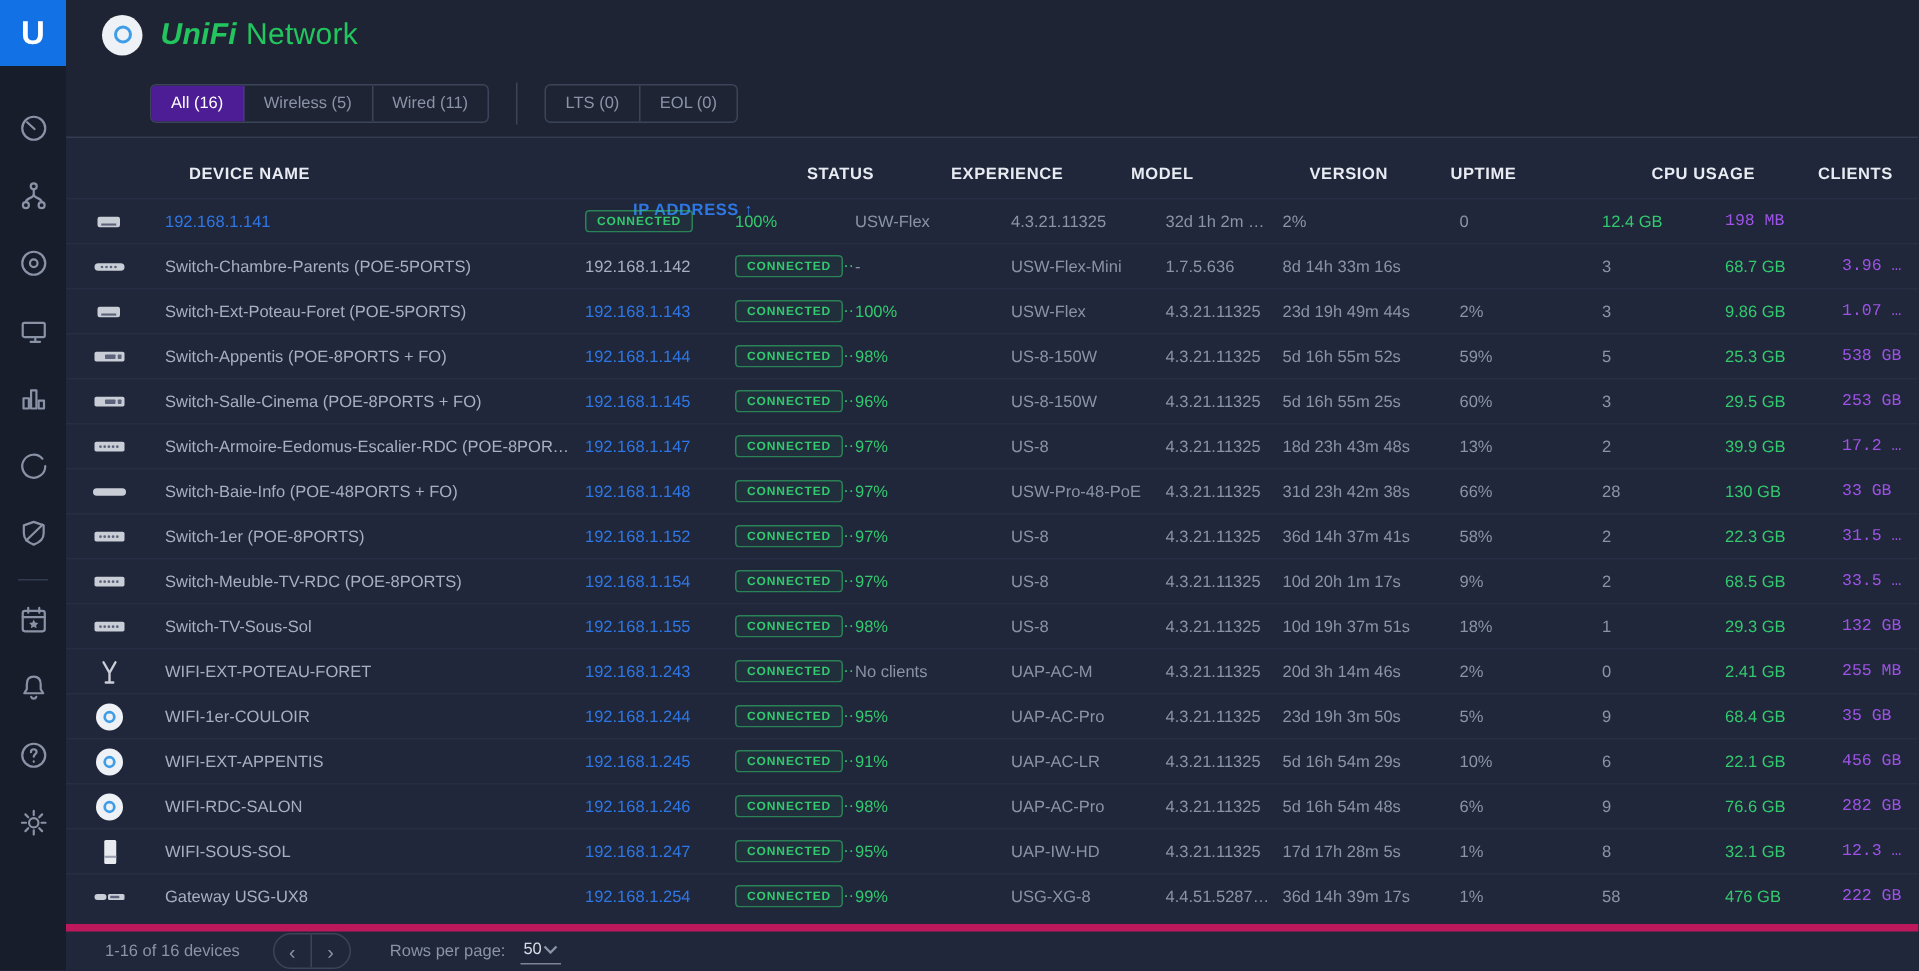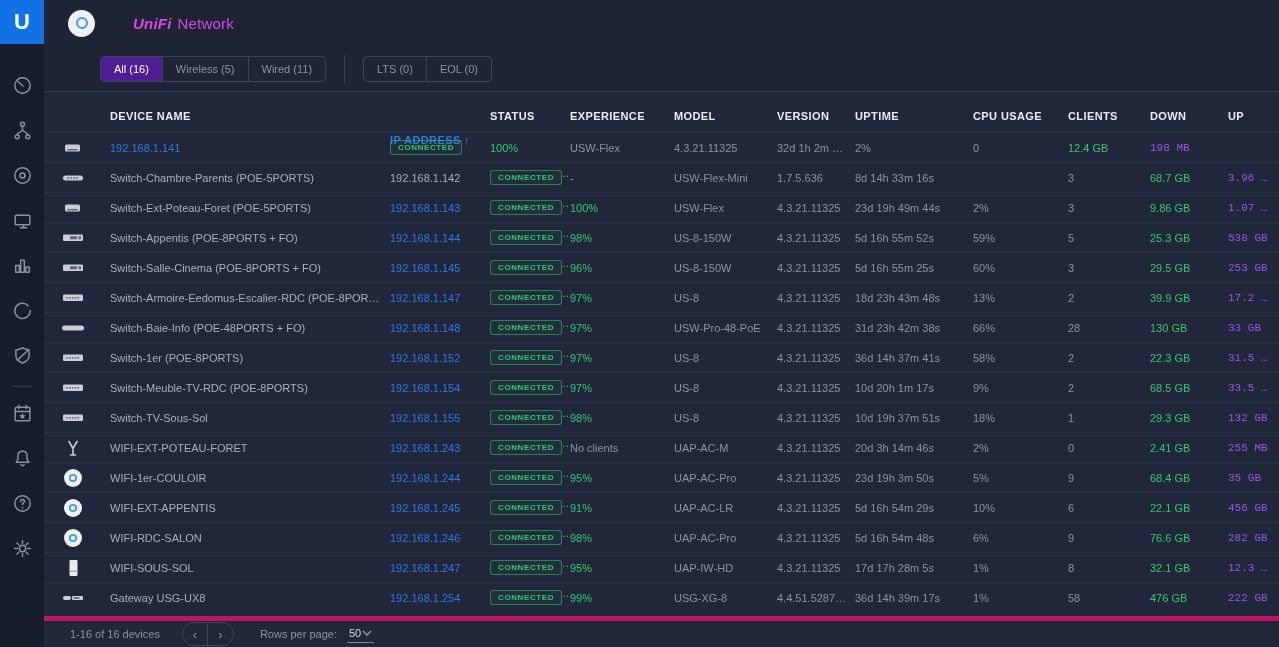--- a/index.html
+++ b/index.html
@@ -18,36 +18,36 @@
   .side-divider { width:20px; height:1px; background:#323a4f; margin:6px 0; }
 
   
   .main { flex:1; display:flex; flex-direction:column; min-width:0; }
   .topzone { background:#1e2433; border-bottom:1px solid #343b52; }
 
   .topbar { height:46px; display:flex; align-items:center; padding-left:24px; }
   .ap-badge { width:27px; height:27px; border-radius:50%; background:#eef1f5; position:relative; margin-right:12px; }
   .ap-badge::after { content:""; position:absolute; left:50%; top:50%; width:8px; height:8px; margin:-6px 0 0 -6px;
                      border:2px solid #3f9de8; border-radius:50%; }
-  .app-title { font-size:15px; color:#d946ef; letter-spacing:.2px;margin-left:26px; }
+  .app-title { font-size:20px; color:#22c55e; letter-spacing:.2px; }
   .app-title .brand { font-weight:bold; font-style:italic; margin-right:6px; }
 
   .tabbar { height:45px; display:flex; align-items:center; padding-left:56px; }
   .seg-group { display:flex; border:1px solid #3c4459; border-radius:4px; overflow:hidden; }
   .seg-btn { font-size:11px; padding:6px 13px; color:#8b93a8; cursor:pointer; background:transparent; border:none;
              border-right:1px solid #3c4459; font-family:inherit; white-space:nowrap; }
   .seg-btn:last-child { border-right:none; }
   .seg-btn.active { background:#4c1d95; color:#fff; }
   .v-divider { width:1px; height:28px; background:#3c4459; margin:0 18px; }
 
   
   .tablezone { flex:1; background:#20273a; display:flex; flex-direction:column; }
   .grid-row { display:grid; grid-template-columns:50px 280px 100px 80px 104px 103px 78px 118px 95px 82px 78px minmax(0,1fr);
               align-items:center; padding-left:16px; }
-  .thead { height:40px; font-size:11px; font-weight:bold; color:#e8ebf2; letter-spacing:.4px; }
+  .thead { height:40px; font-size:11px; font-weight:bold; color:#e8ebf2; letter-spacing:.4px;gap:16px; }
   .thead .cell { cursor:pointer; }
   .thead .sorted { color:#2e77e5;margin-top:48px; }
   .trow { height:30px; border-top:1px solid #272e44; font-size:11px; cursor:pointer; }
   .cell { white-space:nowrap; overflow:hidden; text-overflow:ellipsis; padding-right:8px; }
   .dev-icon { display:flex; align-items:center; justify-content:center; width:34px; }
   .c-name { color:#a8afc0; }
   .c-ip a { color:#2e77e5; text-decoration:none; }
   .c-ip .nolink { color:#a8afc0; }
   .badge { display:inline-block; font-size:8px; font-weight:bold; letter-spacing:.6px; color:#33c96e;
            border:1px solid rgba(51,201,110,.55); background:rgba(51,201,110,.05); border-radius:3px; padding:2px 7px 2px; }

